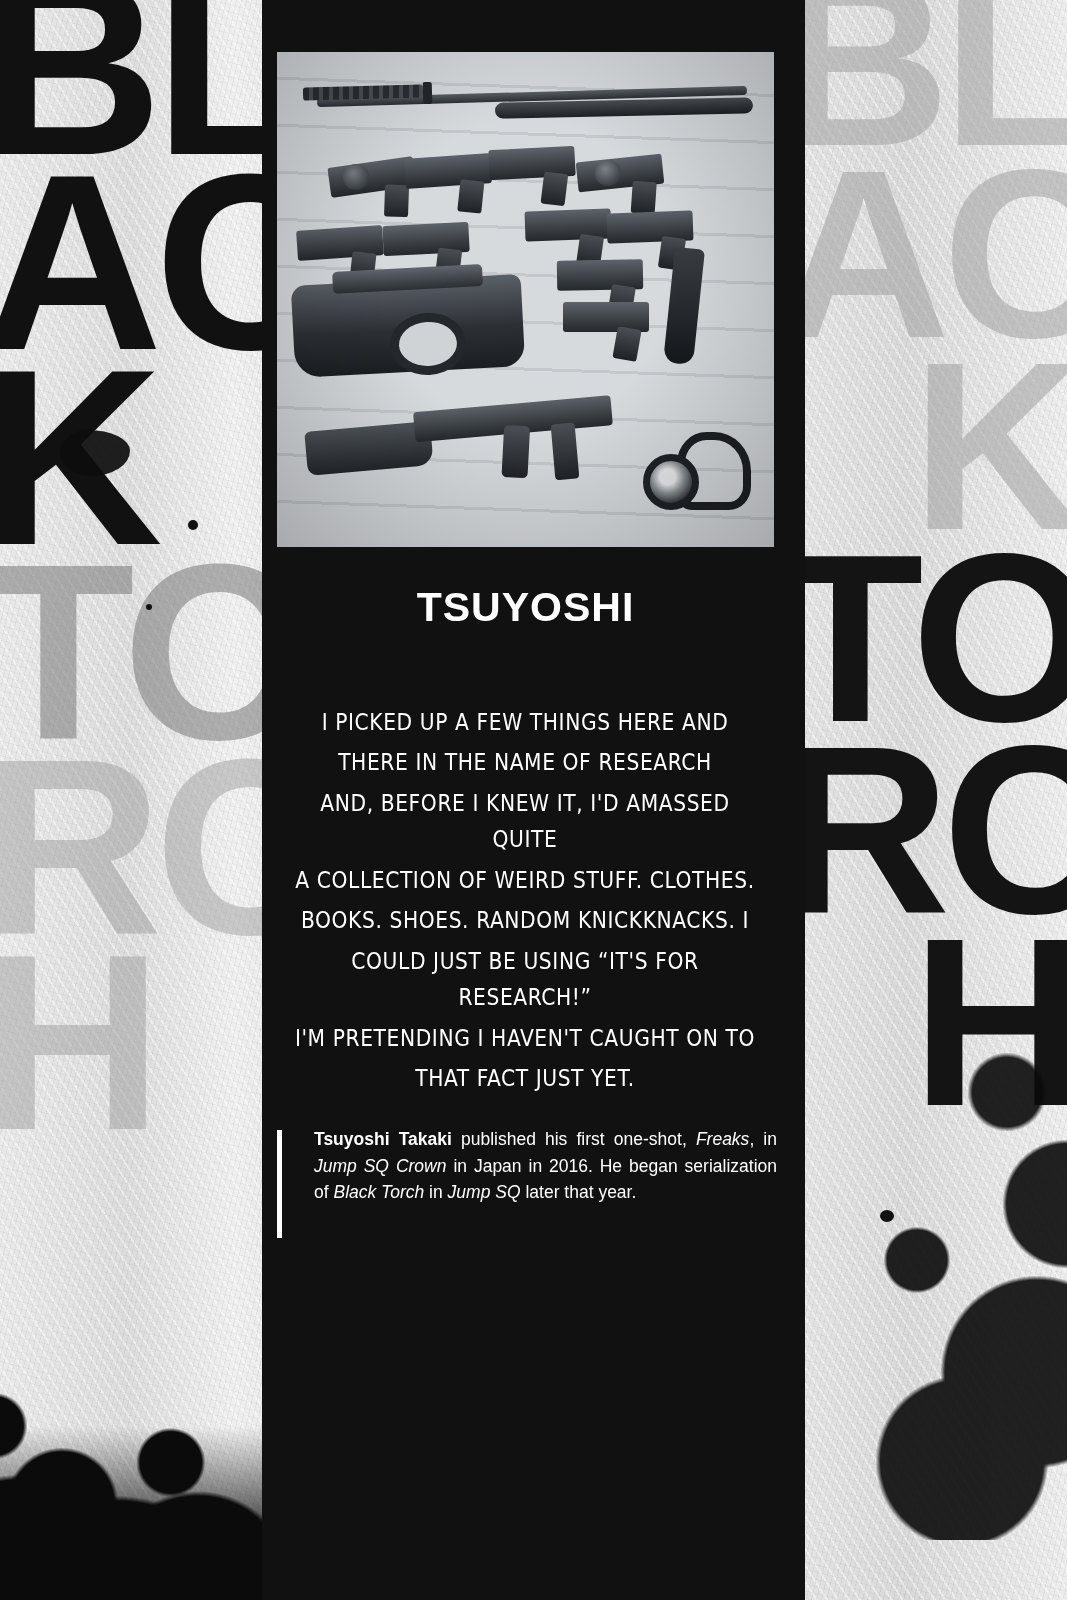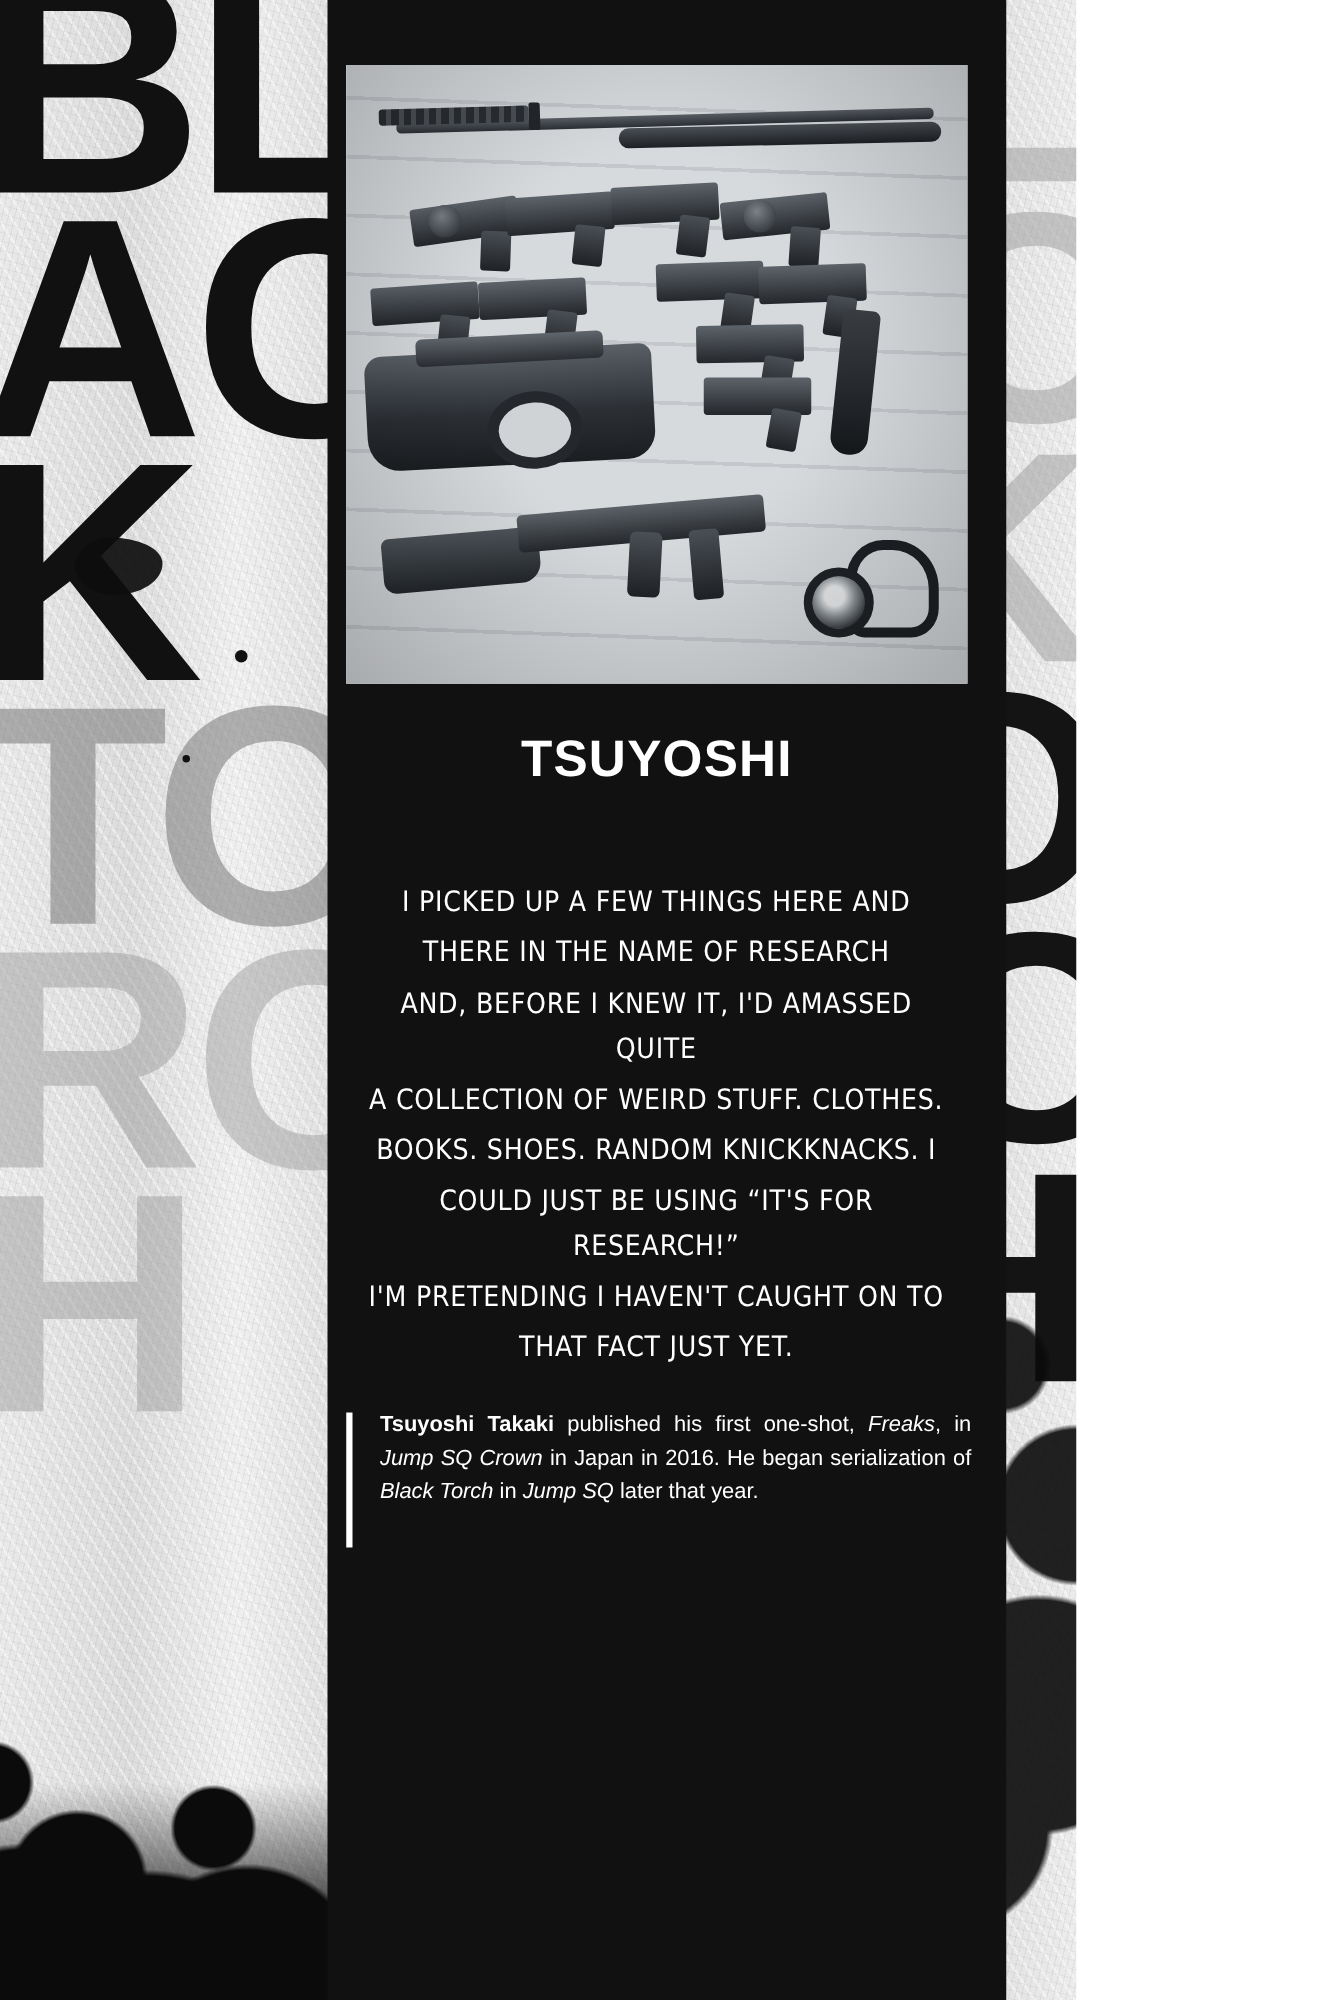--- a/index.html
+++ b/index.html
@@ -5,21 +5,21 @@
   html, body {
     margin: 0;
     padding: 0;
     background: #ffffff;
   }
   body {
     font-family: "Liberation Sans", sans-serif;
   }
   .page {
     position: relative;
-    width: 861px;
+    width: 1067px;
     height: 1600px;
     overflow: hidden;
     background: #f2f2f2;
   }
 
   
   .bg-base {
     position: absolute;
     inset: 0;
     background:
@@ -285,21 +285,21 @@
     font-stretch: condensed;
   }
   .handwritten p { margin: 4px; }
 
   .bio {
     position: absolute;
     left: 277px;
     top: 1126px;
     width: 500px;
     display: flex;
-    gap: 22px;
+    gap: 32px;
   }
   .bio-rule {
     flex: 0 0 5px;
     width: 5px;
     background: #ffffff;
     margin-top: 4px;
     height: 108px;
   }
   .bio-text {
     color: #ffffff;

